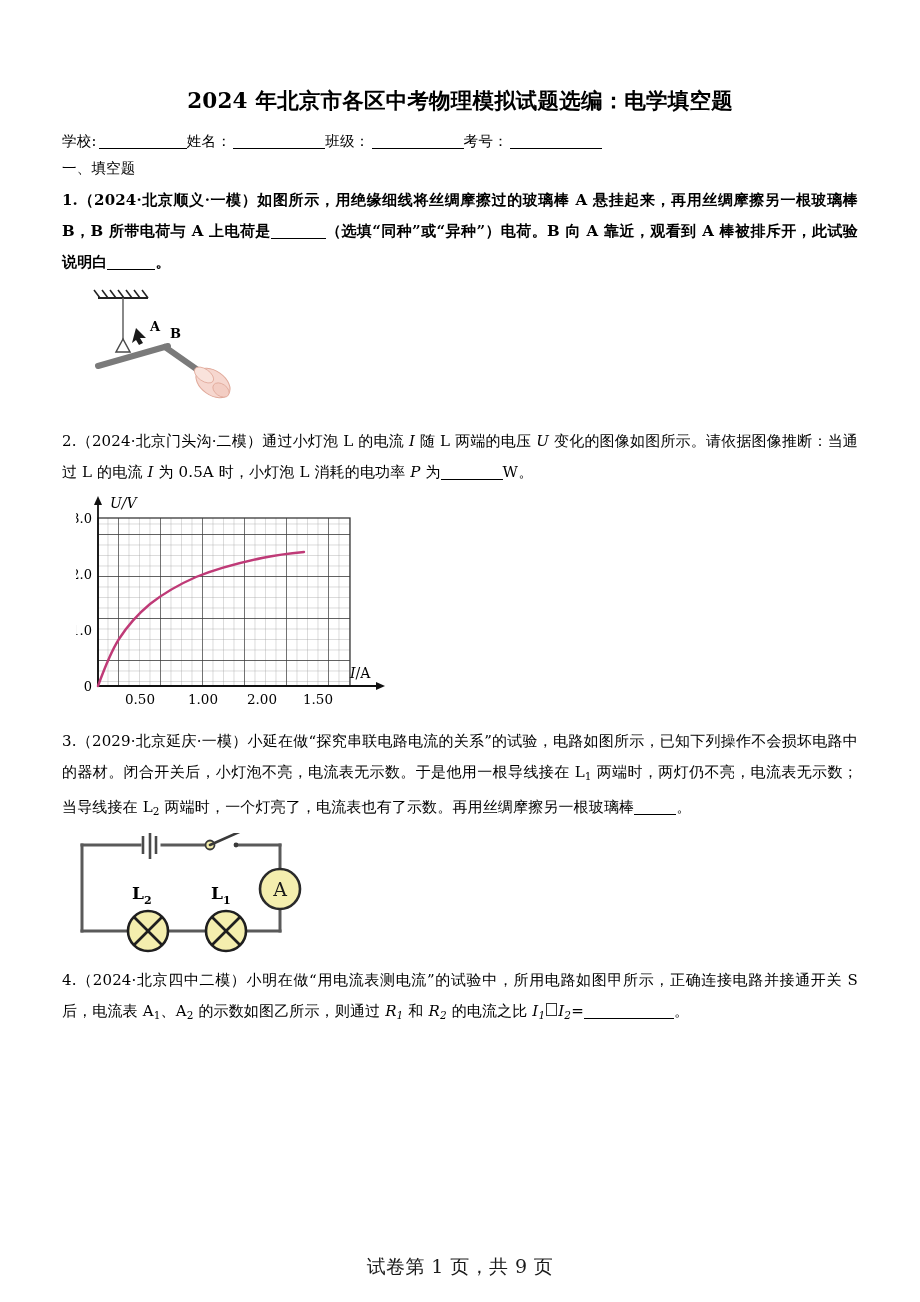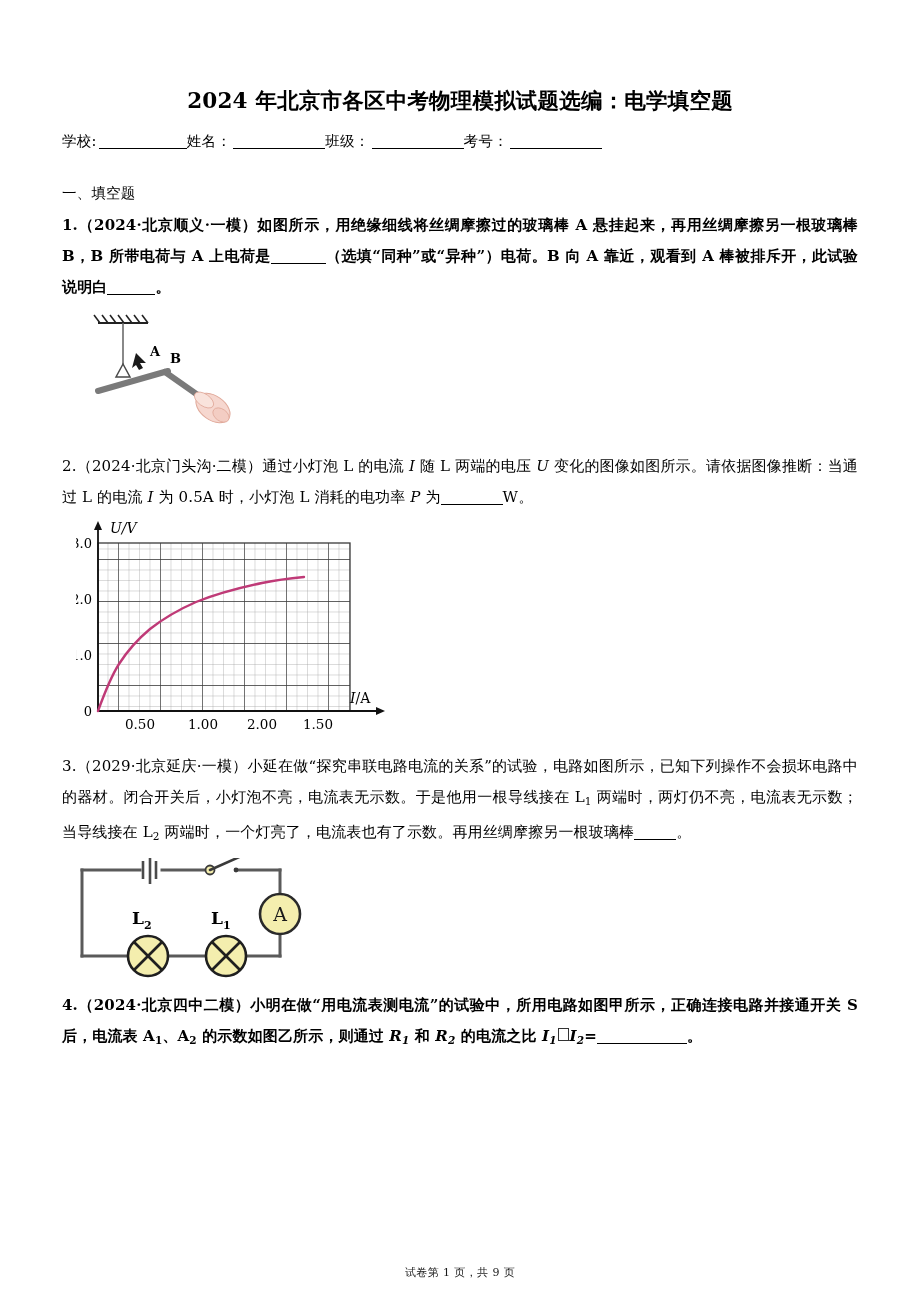--- a/index.html
+++ b/index.html
@@ -44,38 +44,38 @@
   .blank-u {
     display: inline-block;
     border-bottom: 1.2px solid #000;
     vertical-align: -3px;
   }
   .b90 { width: 88px; }
   .b86 { width: 92px; }
 
   
   .section-head {
-    margin-top: 33px;
+    margin-top: 8px;
     font-size: 14.5px;
     letter-spacing: 0.2px;
     font-family: Liberation Serif, serif;
   }
 
   
   .q {
     font-size: 15px;
     line-height: 31px;
     text-align: justify;
     text-justify: inter-ideograph;
     letter-spacing: 0.15px;
   }
   .q1 { margin-top: 7px; font-weight: bold; }
   .q2 { margin-top: 24px; }
   .q3 { margin-top: 12px; }
-  .q4 { margin-top: 10px; font-weight: bold; }
+  .q4 { margin-top: 10px; }
   .it { font-style: italic; font-family: "DejaVu Serif","Liberation Serif",serif; }
   .sub { font-size: 10.5px; vertical-align: -3px; }
   .blk {
     display: inline-block;
     border-bottom: 1px solid #000;
     vertical-align: -3px;
   }
   .blk-55 { width: 55px; }
   .blk-48 { width: 48px; }
   .blk-62 { width: 62px; }
@@ -94,21 +94,21 @@
   .fig1 { height: 118px; margin-top: 6px; margin-left: 20px; }
   .fig2 { height: 222px; margin-top: 4px; margin-left: 14px; }
   .fig3 { height: 122px; margin-top: 6px; margin-left: 8px; }
 
   
   .footer {
     position: absolute;
     left: 0; right: 0;
     bottom: 22px;
     text-align: center;
-    font-size: 11px;
+    font-size: 19px;
     color: #1a1a1a;
     letter-spacing: 0.4px;
   }
   svg { display: block; }
 </style>
 </head>
 <body>
 
 <div class="page">
 

